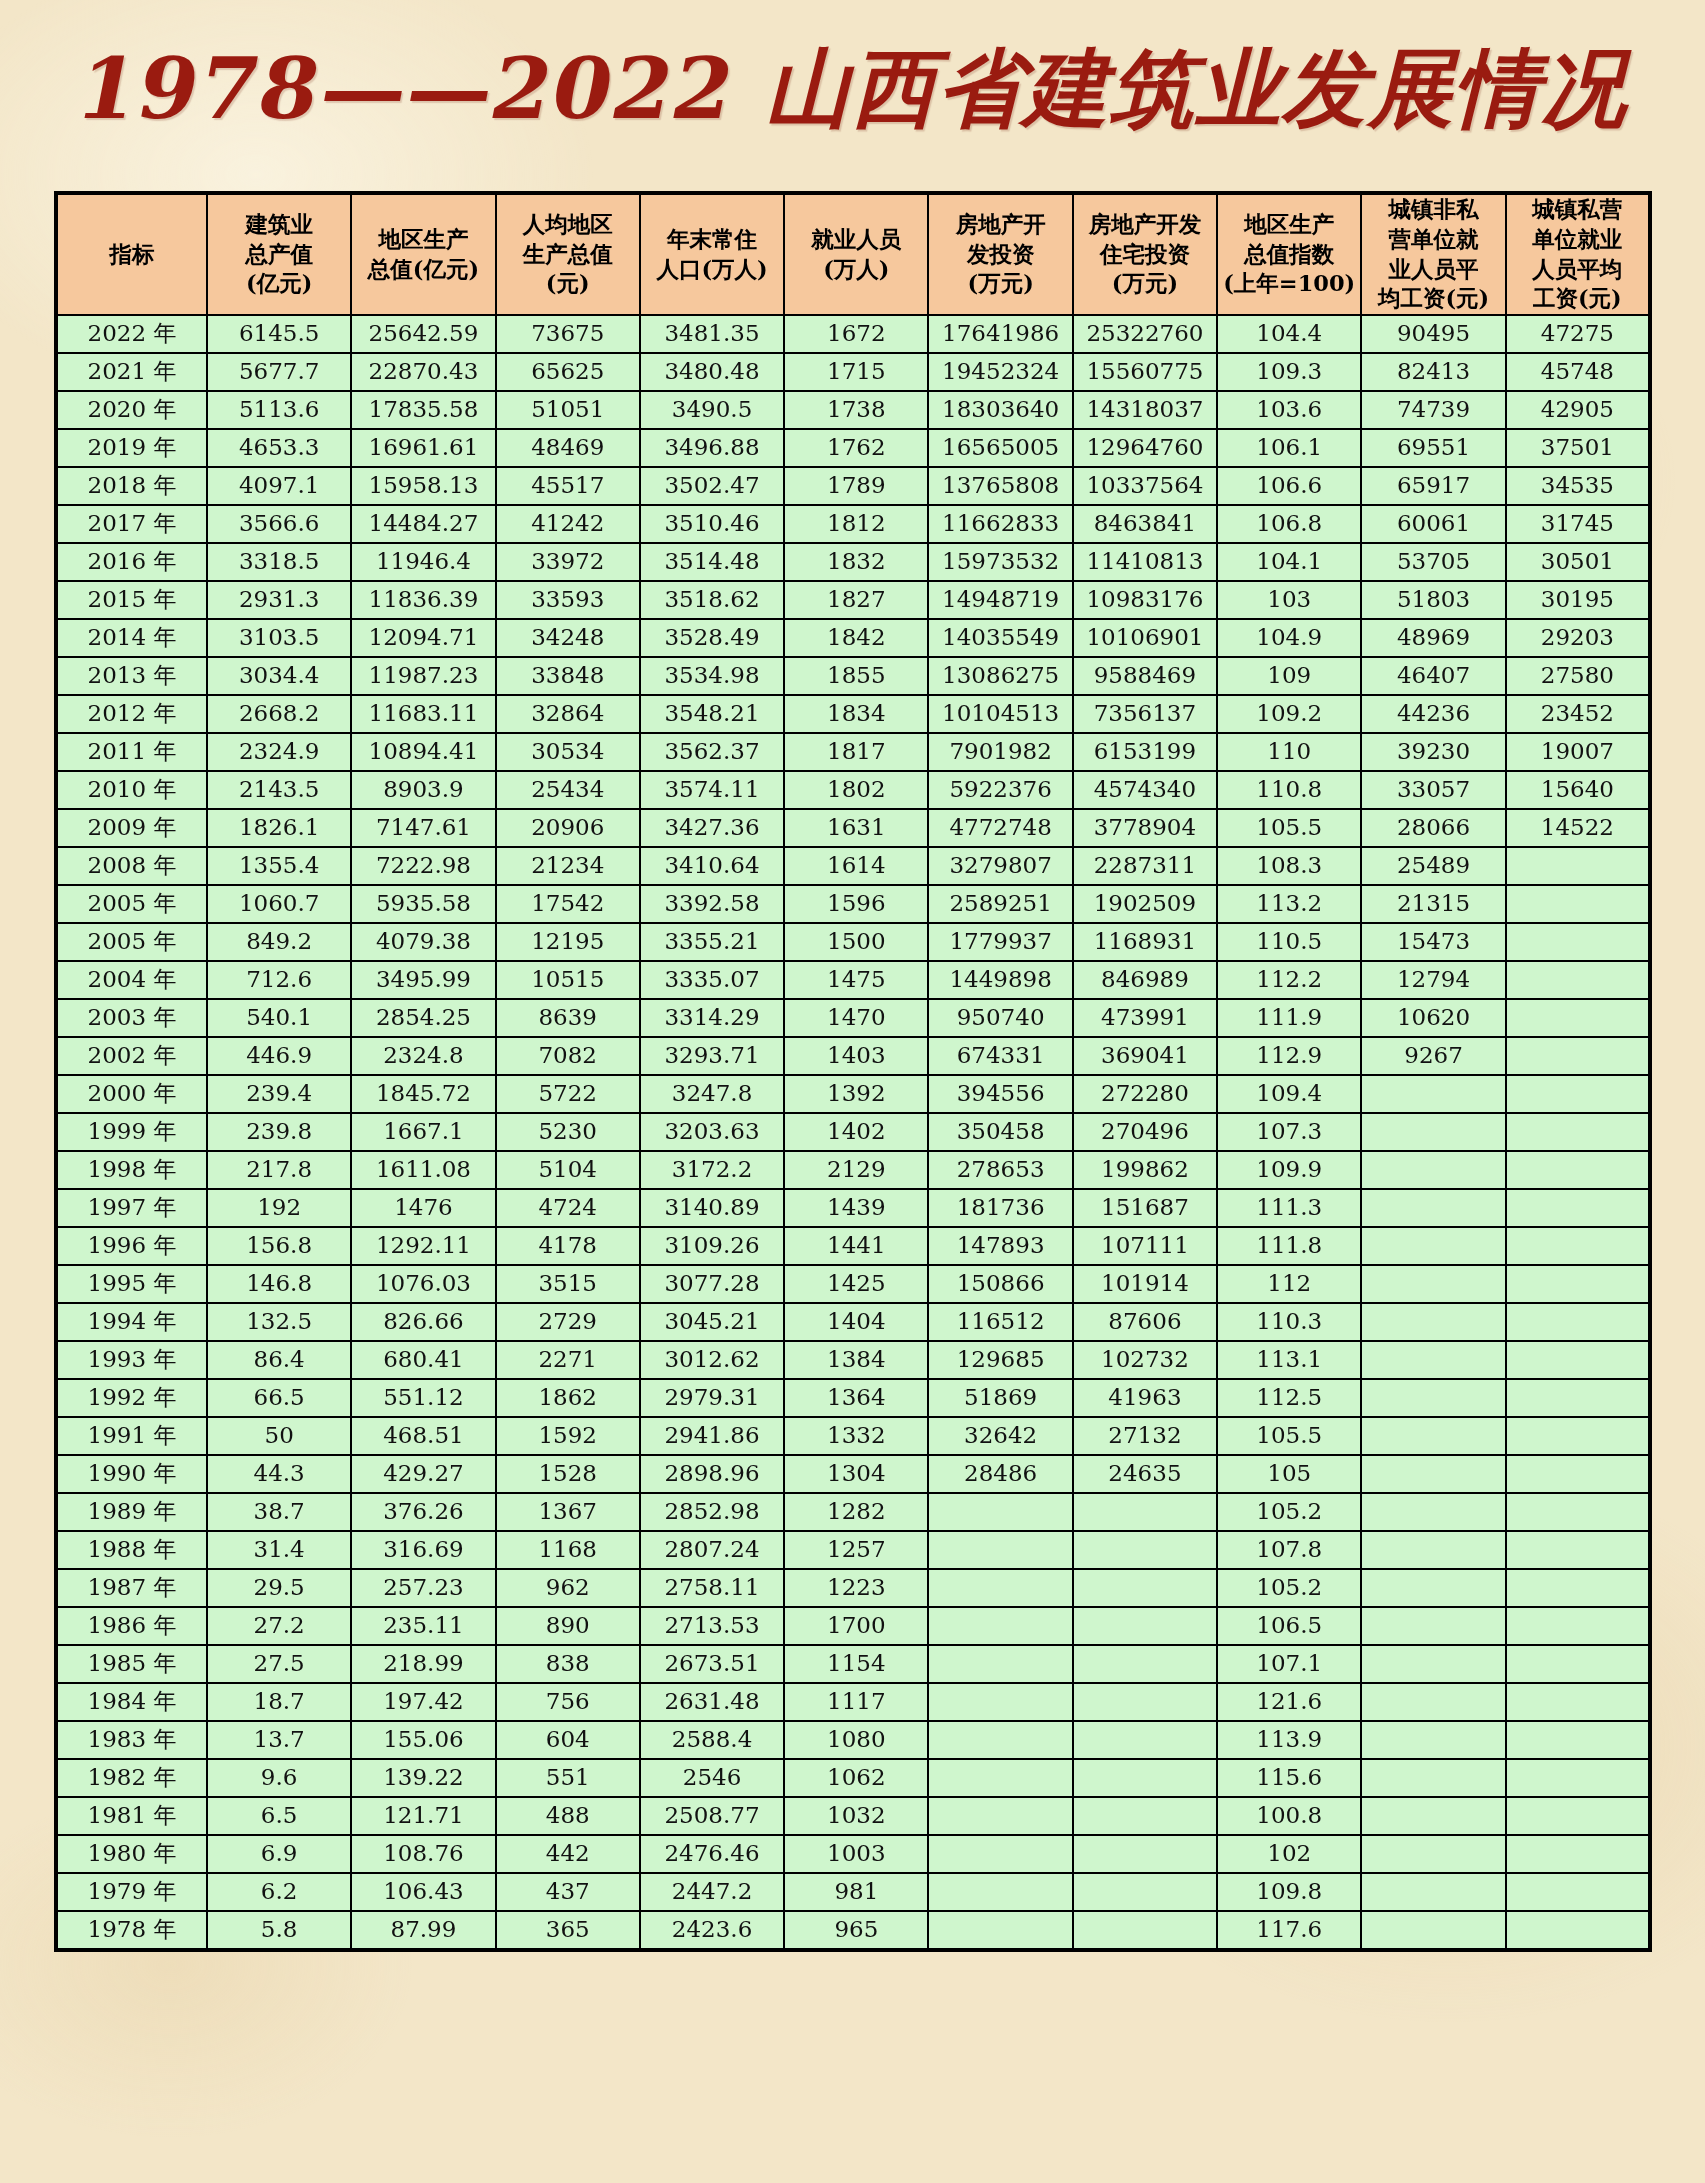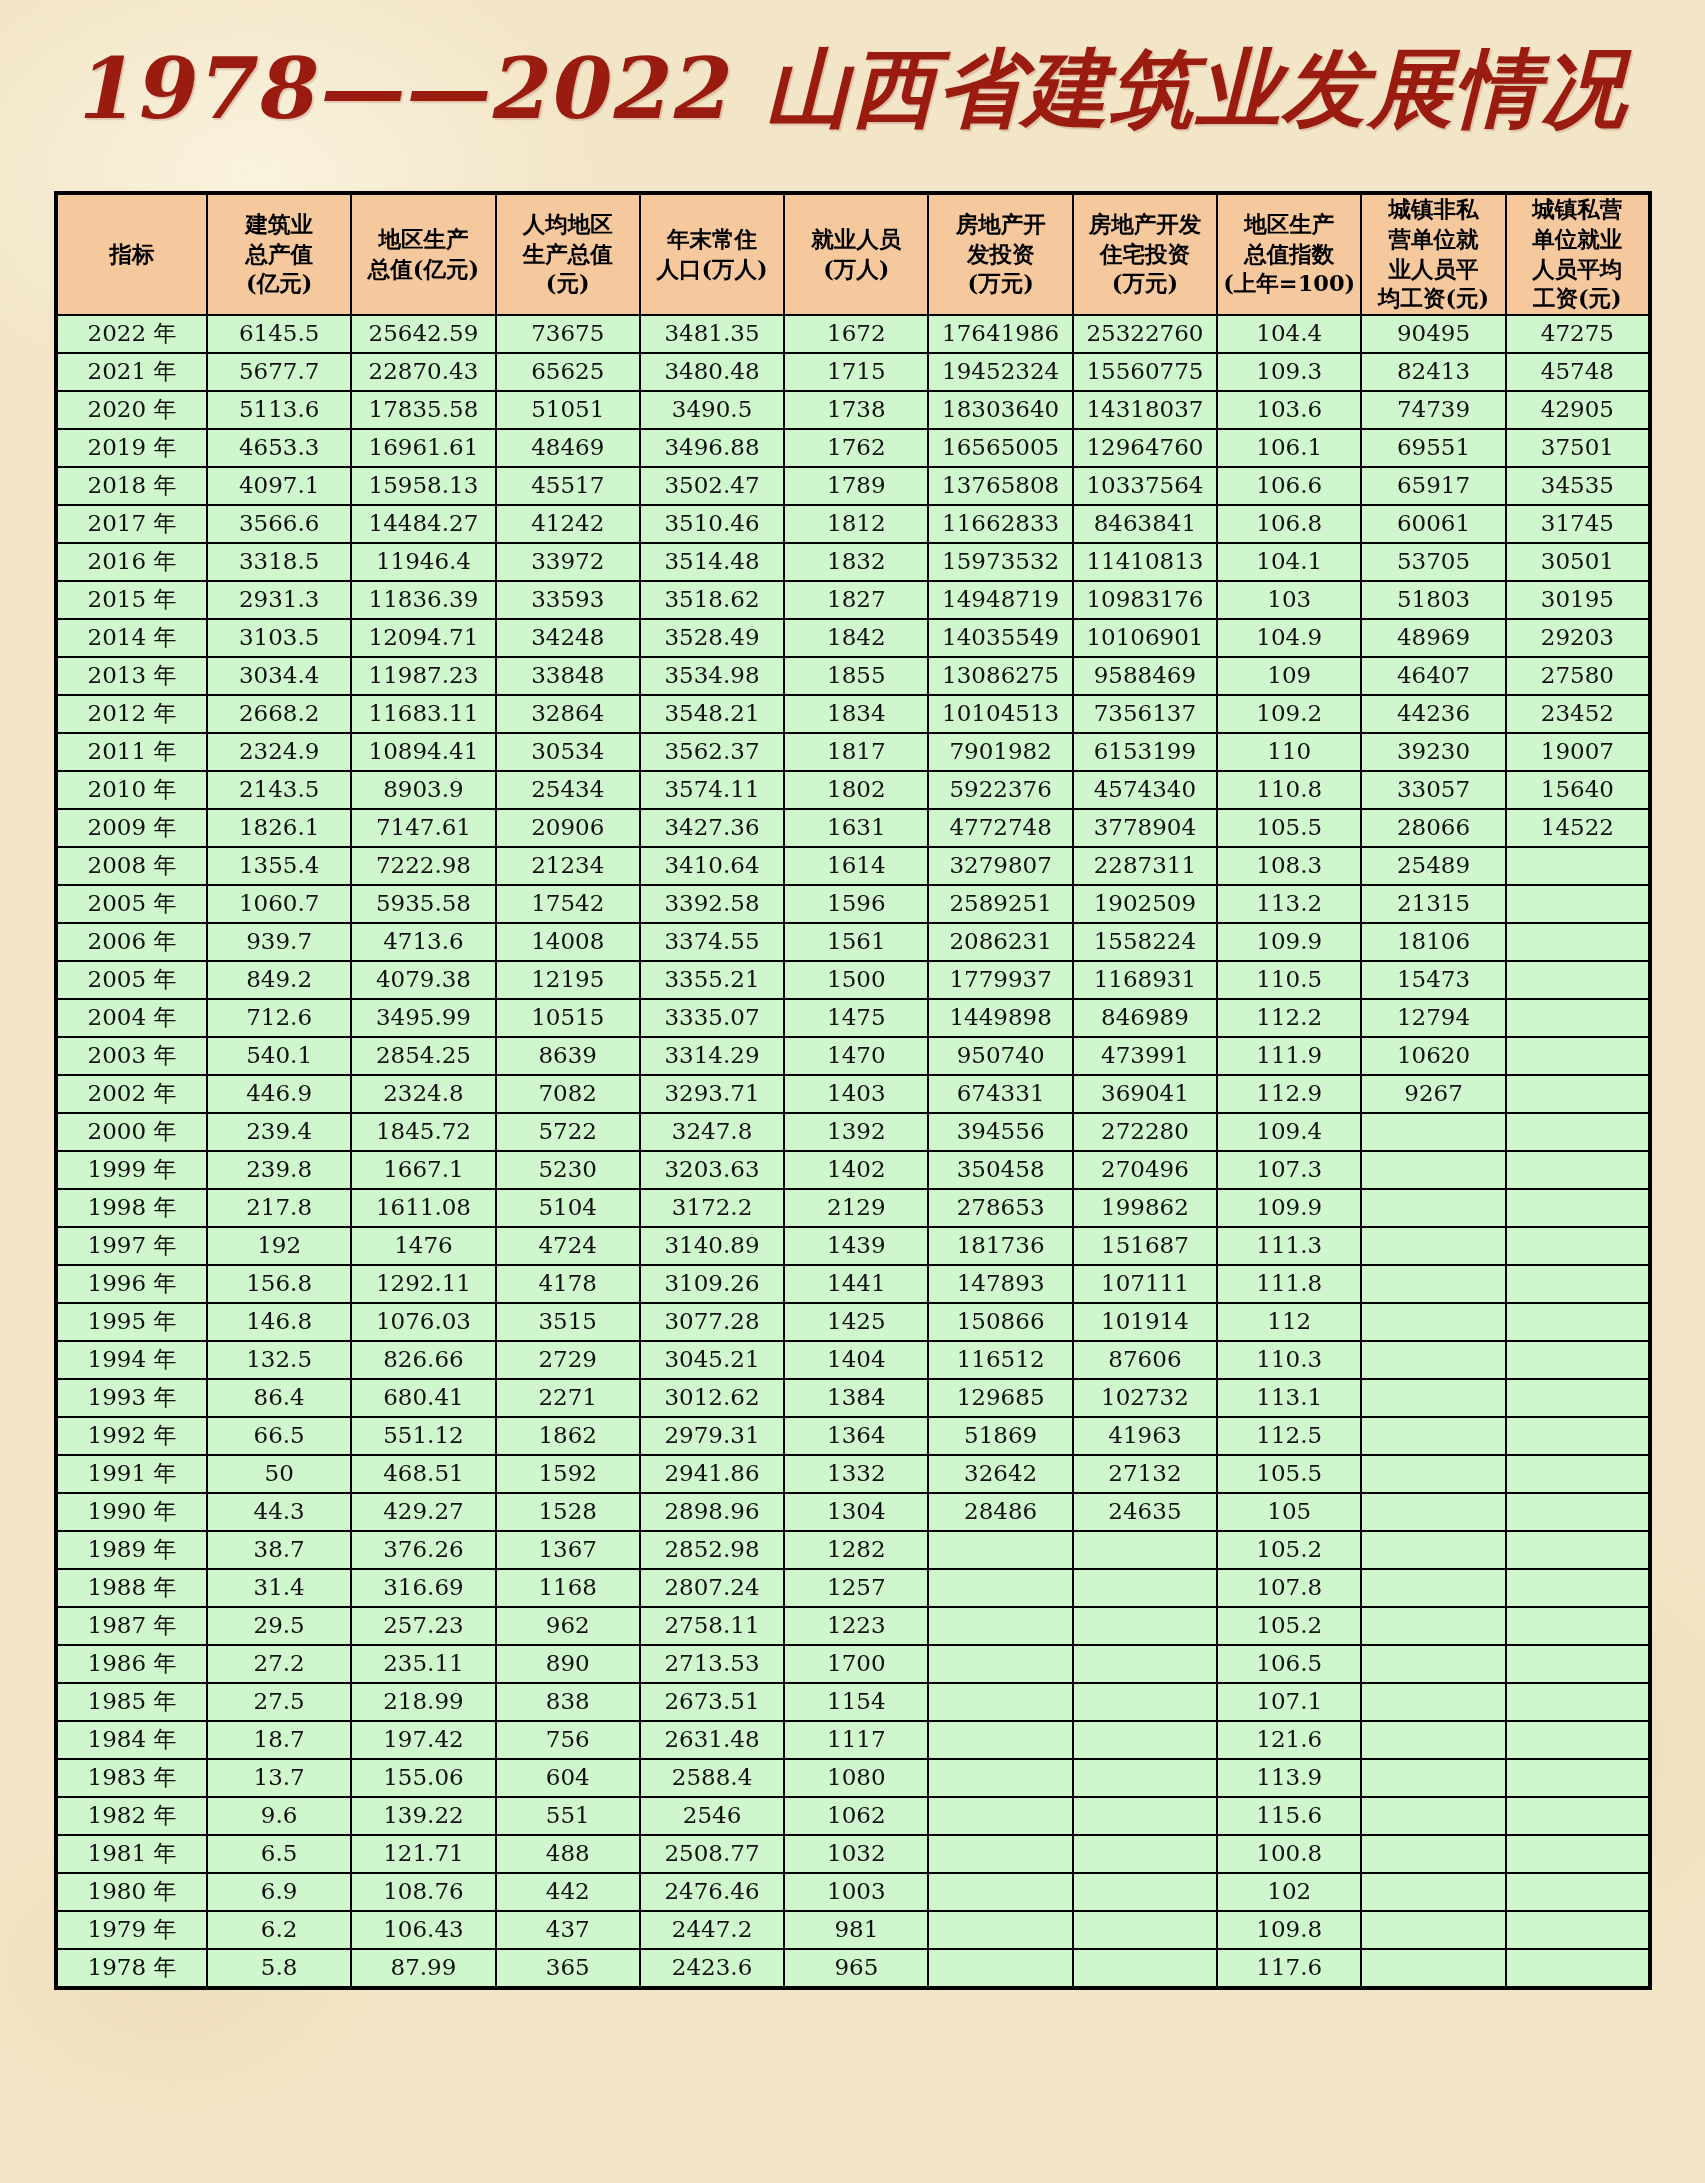--- a/index.html
+++ b/index.html
@@ -318,33 +318,20 @@
           <td>17542</td>
           <td>3392.58</td>
           <td>1596</td>
           <td>2589251</td>
           <td>1902509</td>
           <td>113.2</td>
           <td>21315</td>
           <td></td>
         </tr>
         <tr>
-          <td>2006 年</td>
-          <td>939.7</td>
-          <td>4713.6</td>
-          <td>14008</td>
-          <td>3374.55</td>
-          <td>1561</td>
-          <td>2086231</td>
-          <td>1558224</td>
-          <td>109.9</td>
-          <td>18106</td>
-          <td></td>
-        </tr>
-        <tr>
           <td>2005 年</td>
           <td>849.2</td>
           <td>4079.38</td>
           <td>12195</td>
           <td>3355.21</td>
           <td>1500</td>
           <td>1779937</td>
           <td>1168931</td>
           <td>110.5</td>
           <td>15473</td>

